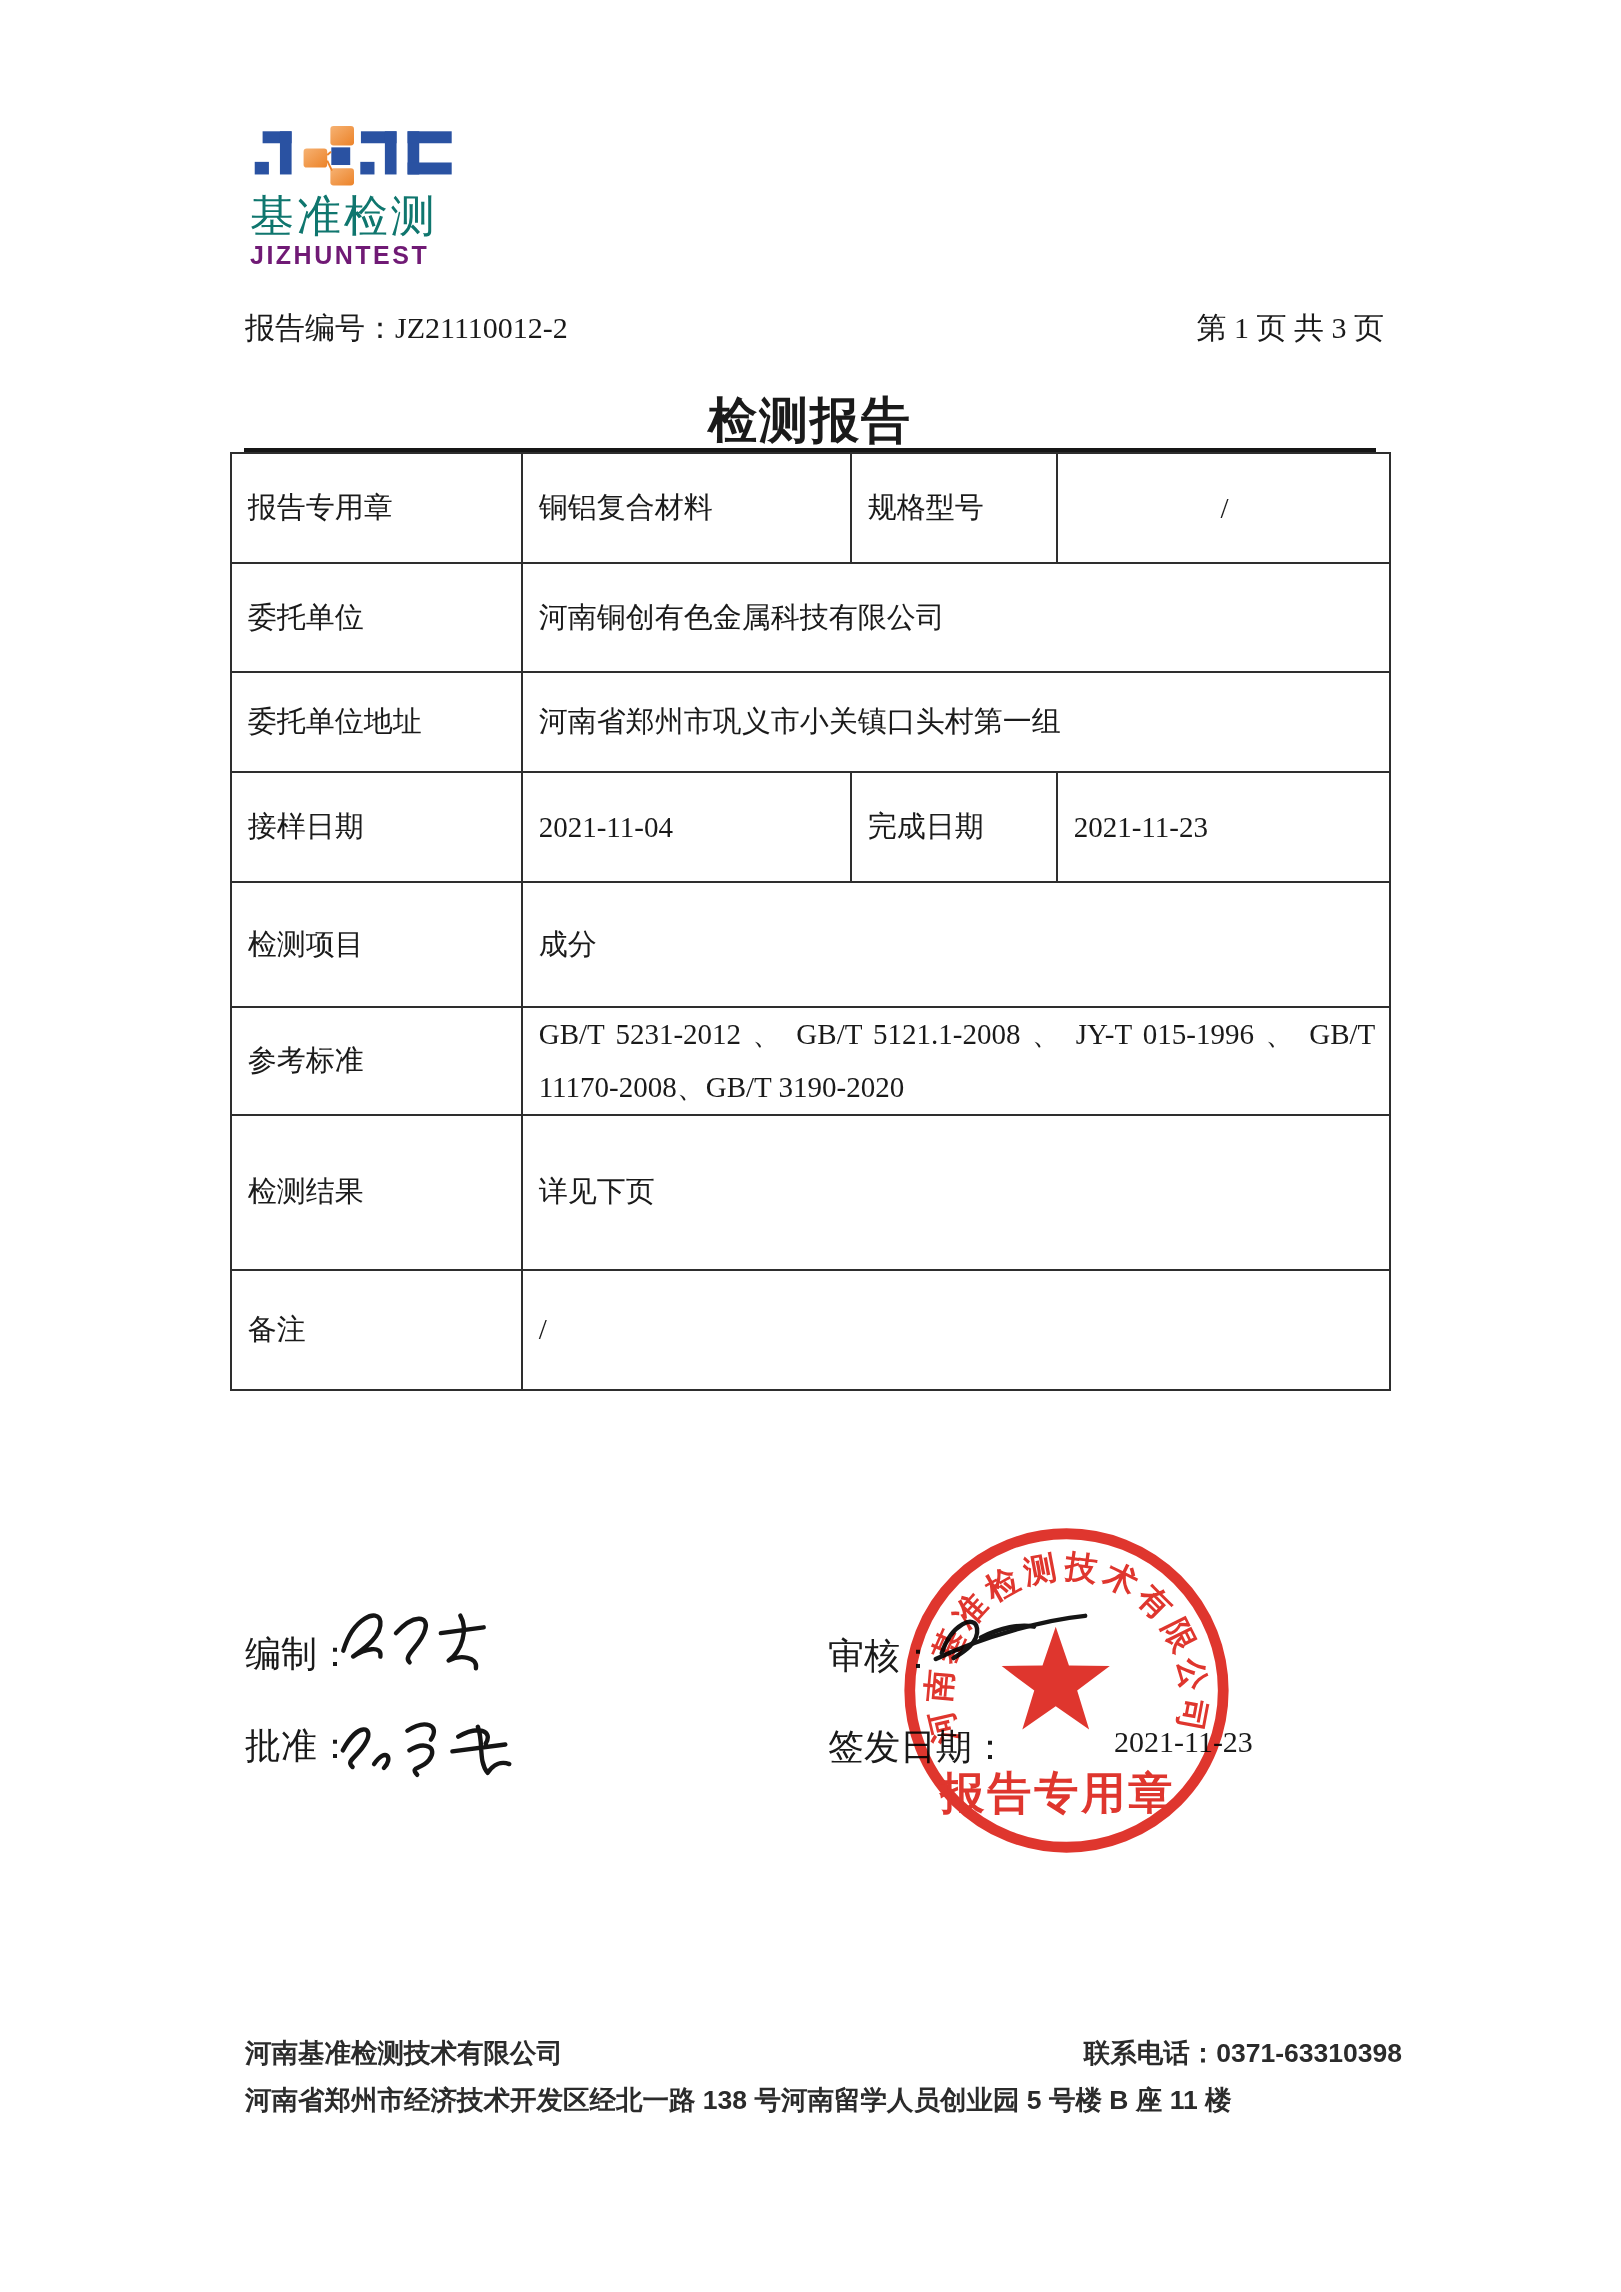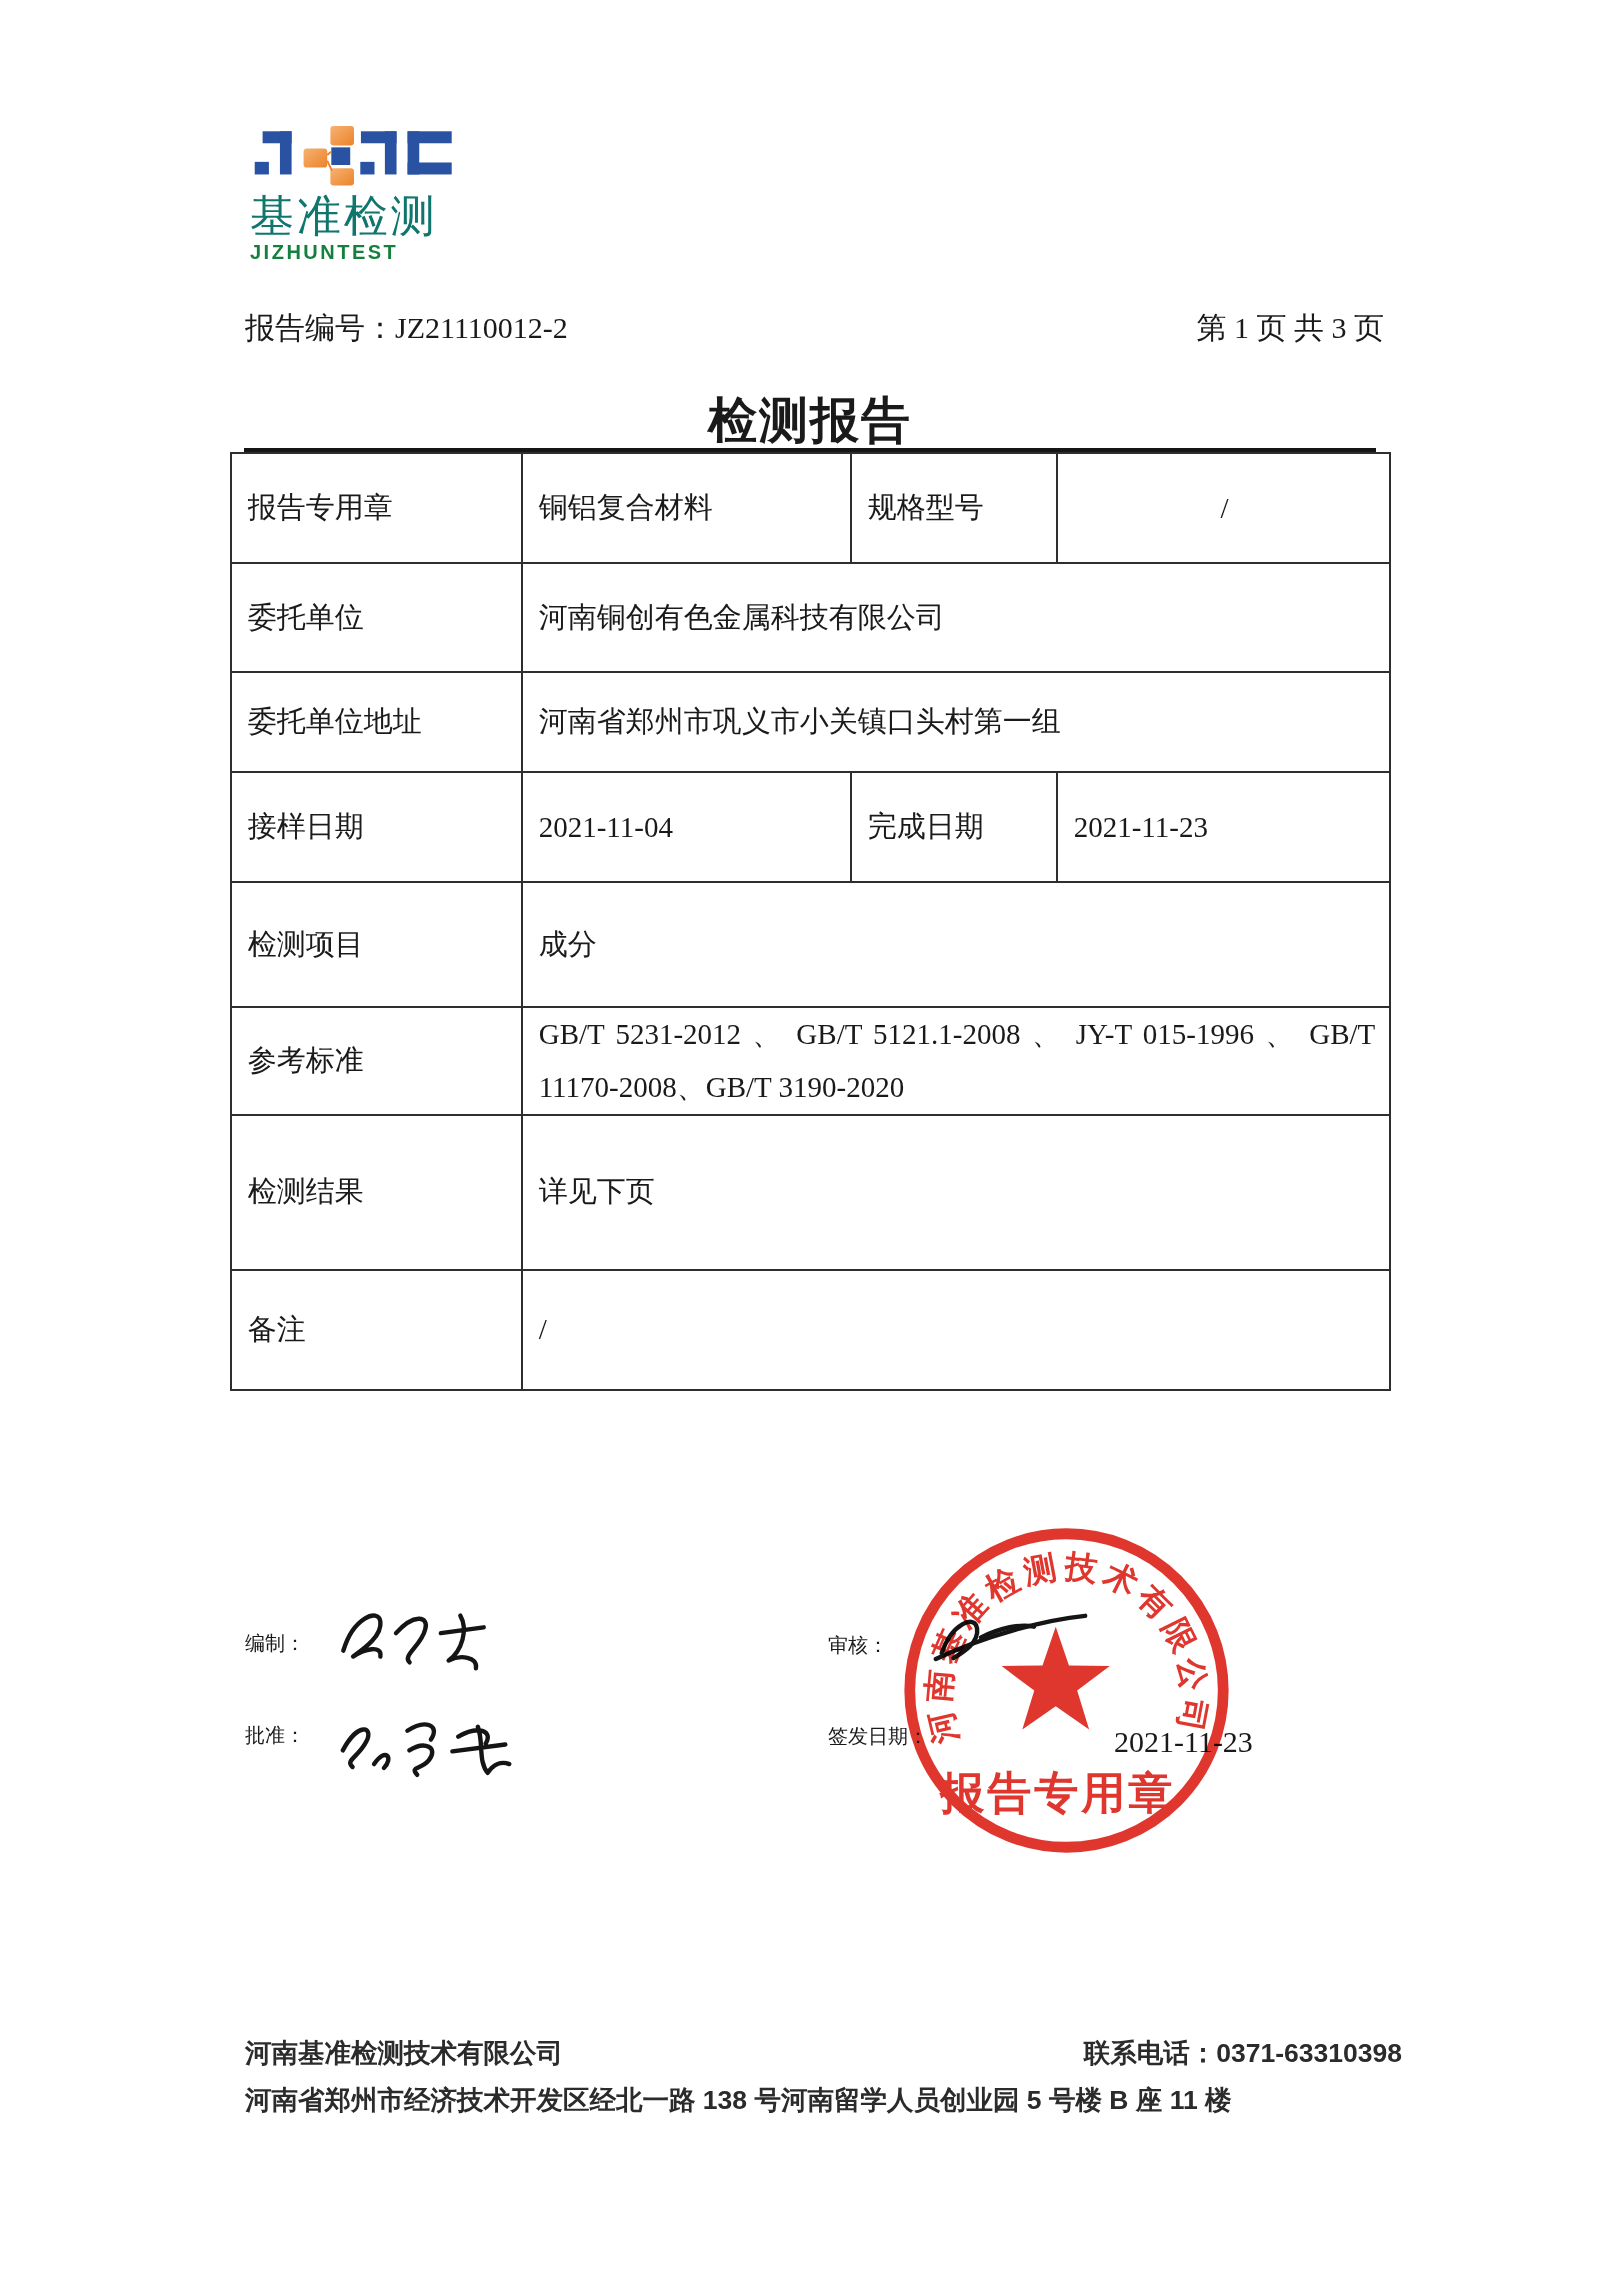--- a/index.html
+++ b/index.html
@@ -17,21 +17,21 @@
   
   .logo{left:250px;top:123px;width:216px;}
   .logo-mark{display:block;width:208px;height:67px;}
   .logo-cn{
     font-family:"Liberation Sans","DejaVu Sans",sans-serif;
     font-size:44px;color:#0f766e;letter-spacing:2.9px;line-height:1.1;
     margin-top:2px;white-space:nowrap;
   }
   .logo-en{
     font-family:"Liberation Sans","DejaVu Sans",sans-serif;
-    font-size:20px;font-weight:bold;color:#15803d;letter-spacing:2.5px;
+    font-size:25px;font-weight:bold;color:#701a75;letter-spacing:2.5px;
     margin-top:1px;white-space:nowrap;
   }
 
   
   .meta-row{
     left:245px;top:308px;width:1139px;
     display:flex;justify-content:space-between;align-items:baseline;
     font-size:30px;
   }
   .meta-left,.meta-right{white-space:pre;}
@@ -55,21 +55,21 @@
     border:2px solid #2e2e2e;
     vertical-align:middle;
     padding:0 13.7px 0 15.7px;
     overflow:hidden;
   }
   td.lbl{padding-left:14.7px;}
   td.ctr{text-align:center;padding:0;}
   td.just{text-align:justify;line-height:1.82;padding-right:17.6px;}
 
   
-  .sig-label{font-size:20px;white-space:nowrap;}
+  .sig-label{font-size:36px;white-space:nowrap;}
   .sig-svg{position:absolute;}
   .sig-svg path{stroke:#151515;stroke-width:4.5;fill:none;stroke-linecap:round;stroke-linejoin:round;}
   .issue-date{font-size:30px;white-space:nowrap;}
 
   
   .stamp{
     left:898px;top:1522px;width:337px;height:337px;
     mix-blend-mode:multiply;opacity:0.92;
   }
 

